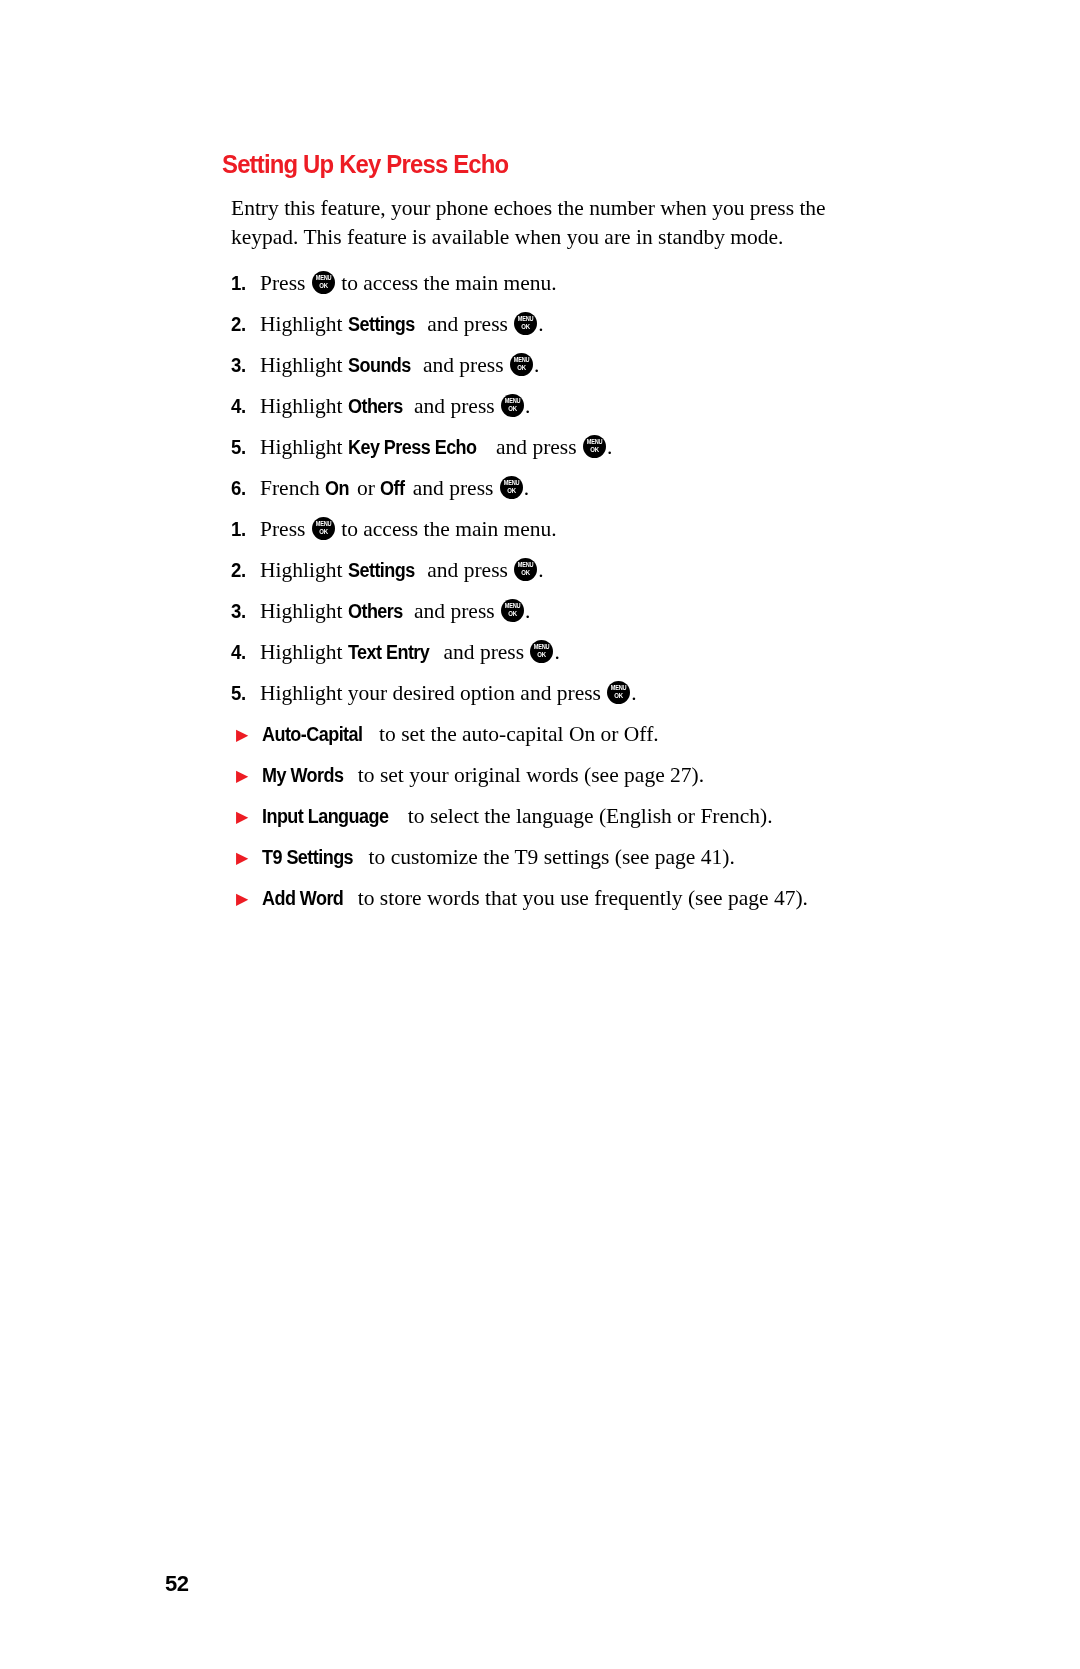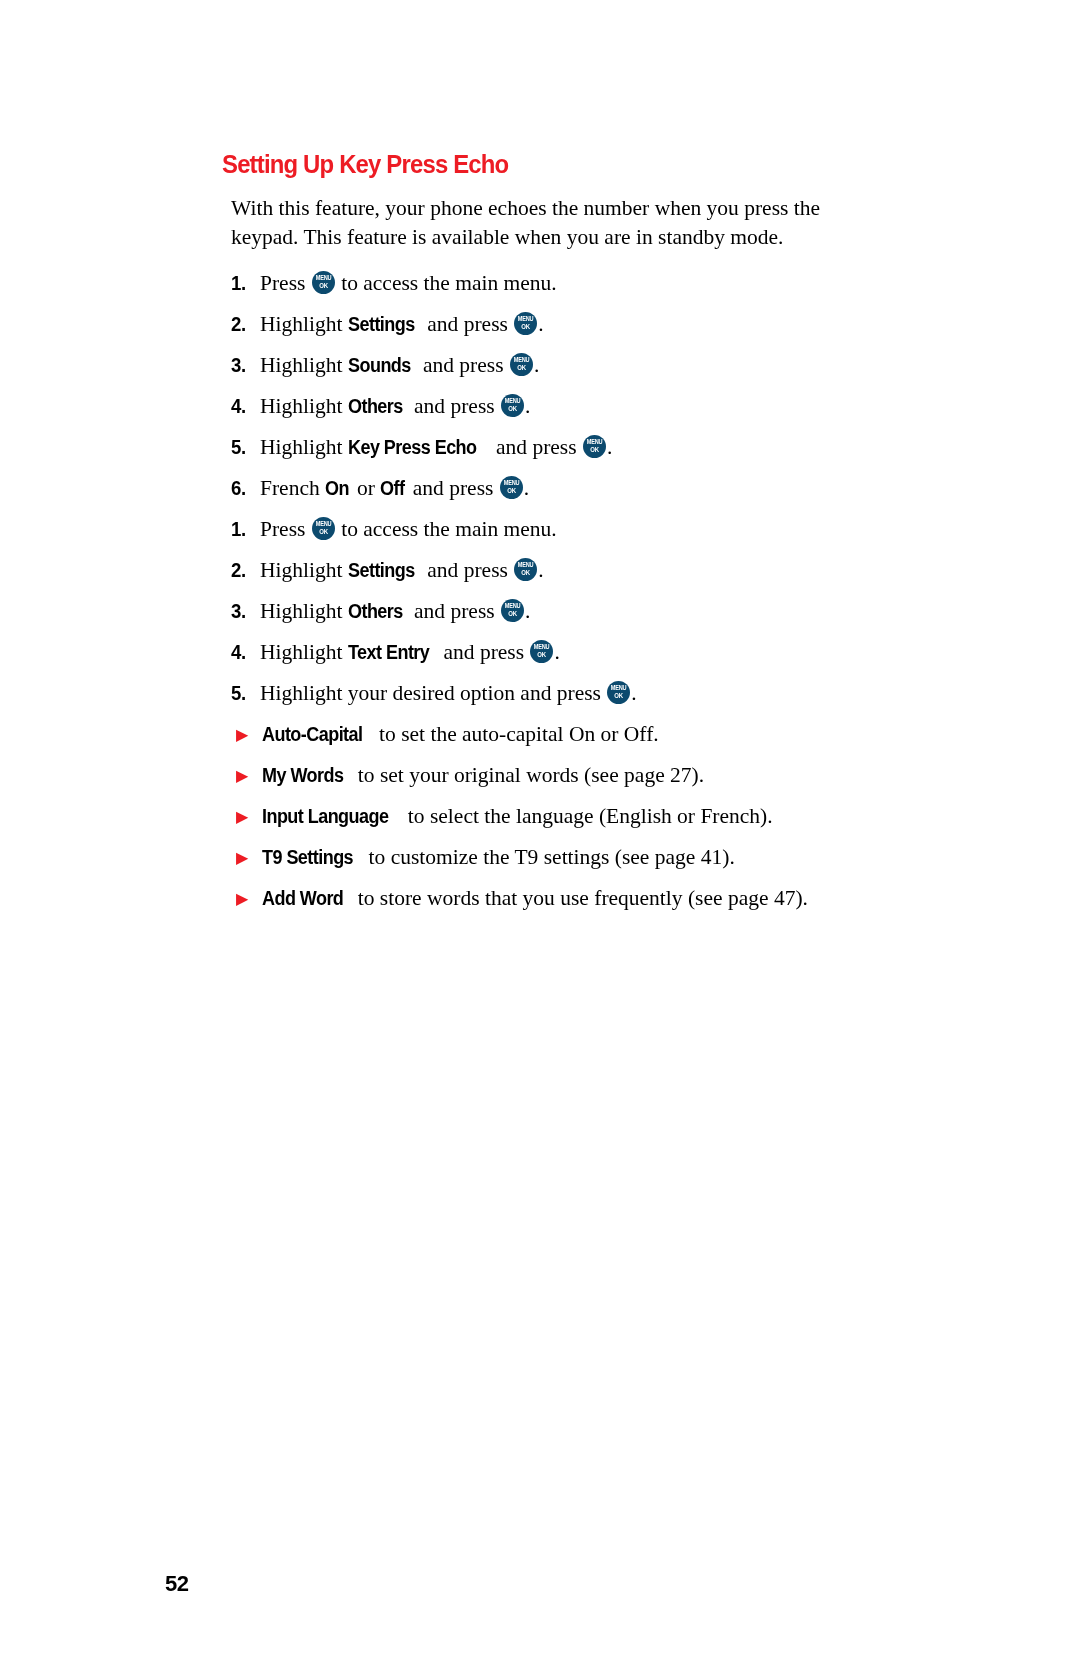--- a/index.html
+++ b/index.html
@@ -113,21 +113,21 @@
     transform-origin: left center;
     color: #000000;
   }
 
   
   .menu-key {
     display: inline-block;
     width: 23px;
     height: 23px;
     border-radius: 50%;
-    background: #0c4a6e;
+    background: #000000;
     position: relative;
     vertical-align: -4px;
     margin: 0 1px;
     overflow: hidden;
   }
   .menu-key .mk-top,
   .menu-key .mk-bot {
     position: absolute;
     left: 0;
     width: 100%;
@@ -162,21 +162,21 @@
   }
 </style>
 </head>
 <body>
 
 <div class="page">
   <div class="content">
 
     <h2 class="section-heading">Setting Up Key Press Echo</h2>
 
-    <p class="intro">With this feature, your phone echoes the number when you press the keypad. This feature is available when you are in standby mode.</p>
+    <p class="intro">Entry this feature, your phone echoes the number when you press the keypad. This feature is available when you are in standby mode.</p>
 
     <ol class="steps">
 
       <li>
         <span class="step-num">1.</span><span>Press </span><span class="menu-key"><span class="mk-top">MENU</span><span class="mk-bot">OK</span></span><span> to access the main menu.</span>
       </li>
 
       <li>
         <span class="step-num">2.</span><span>Highlight </span><span class="kw">Settings</span><span> and press </span><span class="menu-key"><span class="mk-top">MENU</span><span class="mk-bot">OK</span></span><span>.</span>
       </li>

